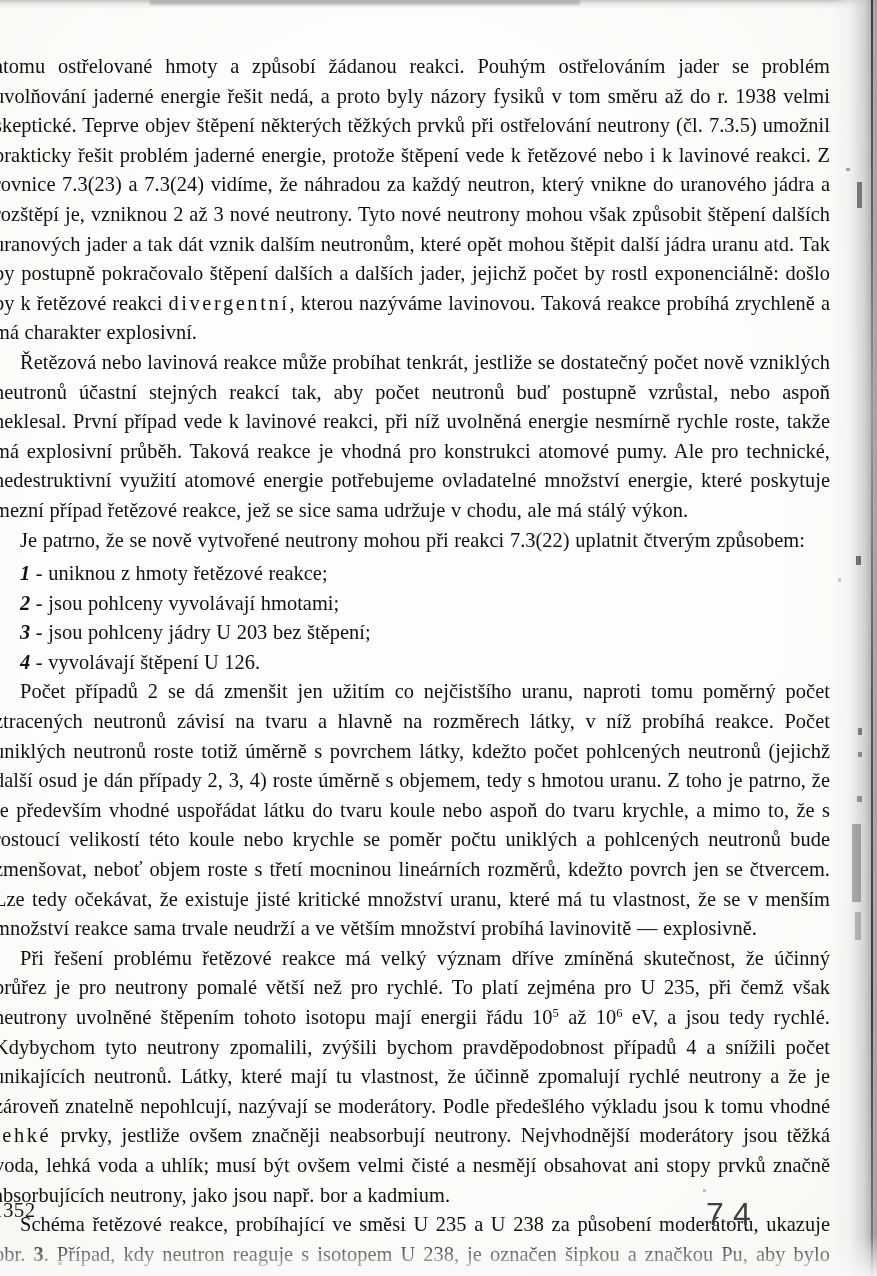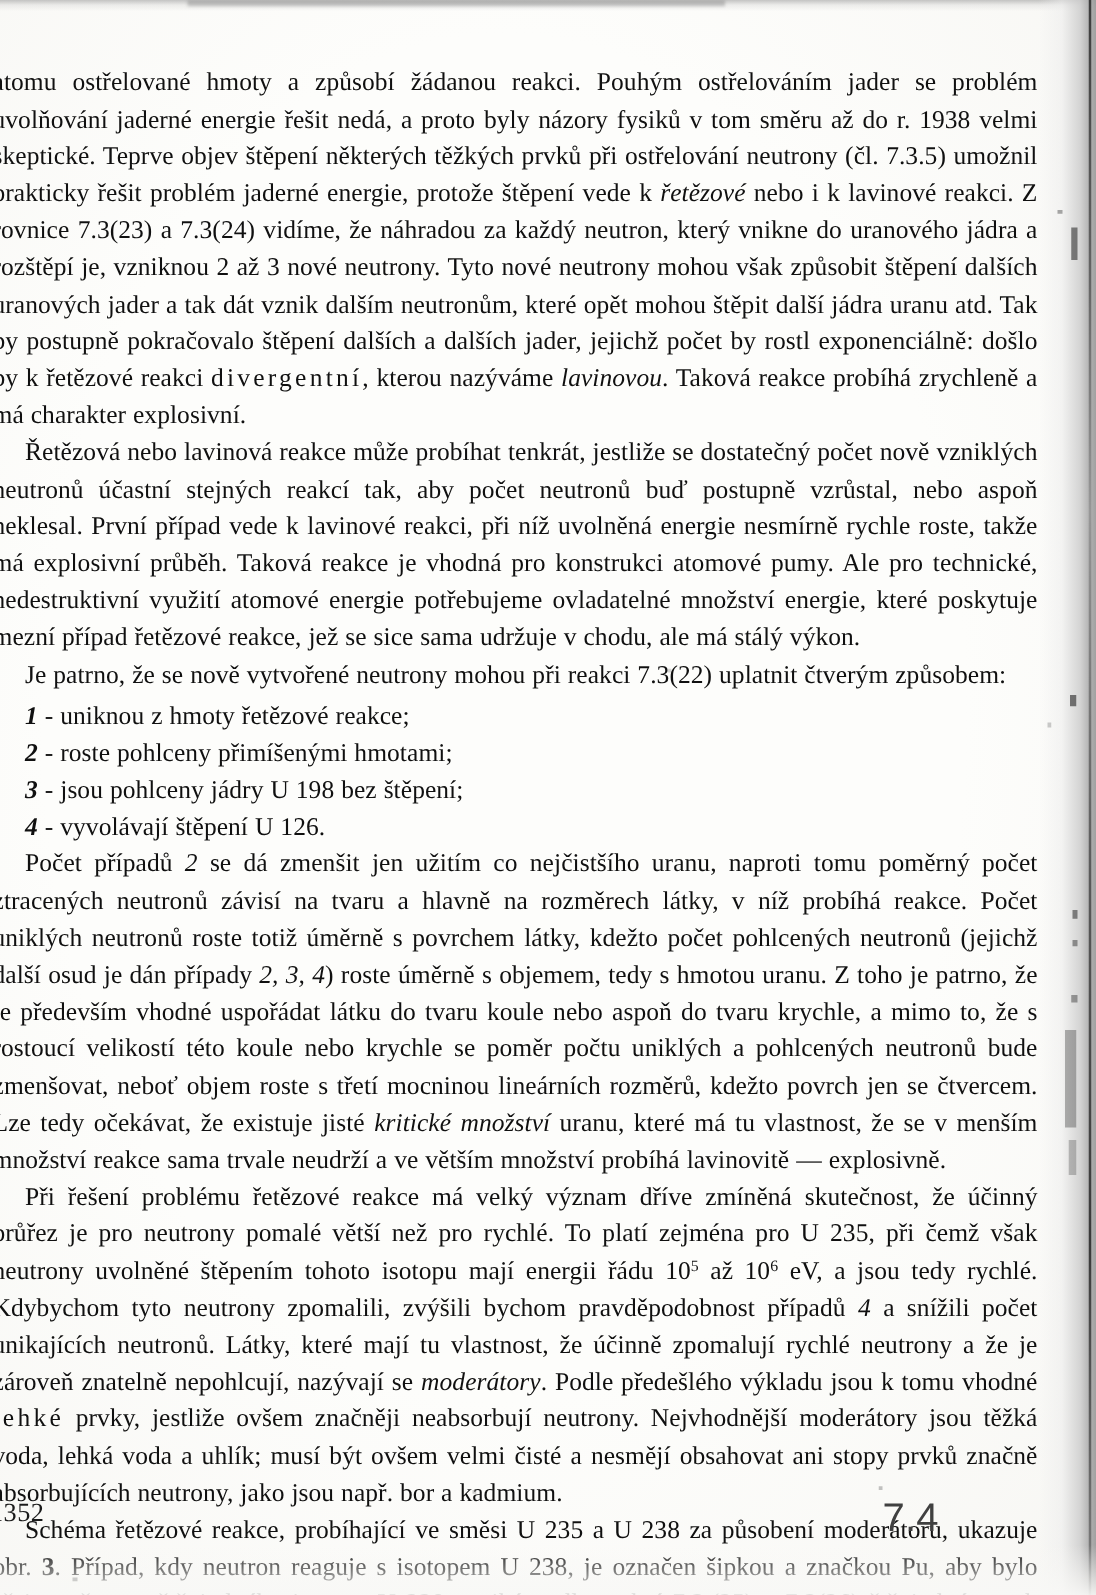--- a/index.html
+++ b/index.html
@@ -115,21 +115,21 @@
   .list-item {
     text-align: left;
     padding-left: 26px;
     white-space: nowrap;
   }
   .lnum {
     font-style: italic;
     font-weight: 600;
   }
 
-  .it { font-style: italic; }
+  .it { }
   .bd { font-weight: 700; }
   .sp { letter-spacing: 2.6px; }
   sup {
     font-size: 0.62em;
     vertical-align: 0.52em;
     line-height: 0;
   }
 
   
   .footer {
@@ -166,22 +166,22 @@
   <div class="page-tint"></div>
 
   <div class="body-text">
     <div id="paras-before">
         <p class="para noindent">atomu ostřelované hmoty a způsobí žádanou reakci. Pouhým ostřelováním jader se problém uvolňování jaderné energie řešit nedá, a proto byly názory fysiků v tom směru až do r. 1938 velmi skeptické. Teprve objev štěpení některých těžkých prvků při ostřelování neutrony (čl. 7.3.5) umožnil prakticky řešit problém jaderné energie, protože štěpení vede k <span class="it">řetězové</span> nebo i k lavinové reakci. Z rovnice 7.3(23) a 7.3(24) vidíme, že náhradou za každý neutron, který vnikne do uranového jádra a rozštěpí je, vzniknou 2 až 3 nové neutrony. Tyto nové neutrony mohou však způsobit štěpení dalších uranových jader a tak dát vznik dalším neutronům, které opět mohou štěpit další jádra uranu atd. Tak by postupně pokračovalo štěpení dalších a dalších jader, jejichž počet by rostl exponenciálně: došlo by k řetězové reakci <span class="sp">divergentní</span>, kterou nazýváme <span class="it">lavinovou</span>. Taková reakce probíhá zrychleně a má charakter explosivní.</p>
         <p class="para">Řetězová nebo lavinová reakce může probíhat tenkrát, jestliže se dostatečný počet nově vzniklých neutronů účastní stejných reakcí tak, aby počet neutronů buď postupně vzrůstal, nebo aspoň neklesal. První případ vede k lavinové reakci, při níž uvolněná energie nesmírně rychle roste, takže má explosivní průběh. Taková reakce je vhodná pro konstrukci atomové pumy. Ale pro technické, nedestruktivní využití atomové energie potřebujeme ovladatelné množství energie, které poskytuje mezní případ řetězové reakce, jež se sice sama udržuje v chodu, ale má stálý výkon.</p>
         <p class="para">Je patrno, že se nově vytvořené neutrony mohou při reakci 7.3(22) uplatnit čtverým způsobem:</p>
       </div>
     <ul class="list-block" id="numbered-list">
         <li class="list-item"><span class="lnum">1</span><span> - uniknou z hmoty řetězové reakce;</span></li>
-        <li class="list-item"><span class="lnum">2</span><span> - roste pohlceny přimíšenými hmotami;</span></li>
-        <li class="list-item"><span class="lnum">3</span><span> - jsou pohlceny jádry U 198 bez štěpení;</span></li>
+        <li class="list-item"><span class="lnum">2</span><span> - jsou pohlceny vyvolávají hmotami;</span></li>
+        <li class="list-item"><span class="lnum">3</span><span> - jsou pohlceny jádry U 203 bez štěpení;</span></li>
         <li class="list-item"><span class="lnum">4</span><span> - vyvolávají štěpení U 126.</span></li>
       </ul>
     <div id="paras-after">
         <p class="para">Počet případů <span class="it">2</span> se dá zmenšit jen užitím co nejčistšího uranu, naproti tomu poměrný počet ztracených neutronů závisí na tvaru a hlavně na rozměrech látky, v níž probíhá reakce. Počet uniklých neutronů roste totiž úměrně s povrchem látky, kdežto počet pohlcených neutronů (jejichž další osud je dán případy <span class="it">2, 3, 4</span>) roste úměrně s objemem, tedy s hmotou uranu. Z toho je patrno, že je především vhodné uspořádat látku do tvaru koule nebo aspoň do tvaru krychle, a mimo to, že s rostoucí velikostí této koule nebo krychle se poměr počtu uniklých a pohlcených neutronů bude zmenšovat, neboť objem roste s třetí mocninou lineárních rozměrů, kdežto povrch jen se čtvercem. Lze tedy očekávat, že existuje jisté <span class="it">kritické množství</span> uranu, které má tu vlastnost, že se v menším množství reakce sama trvale neudrží a ve větším množství probíhá lavinovitě — explosivně.</p>
         <p class="para">Při řešení problému řetězové reakce má velký význam dříve zmíněná skutečnost, že účinný průřez je pro neutrony pomalé větší než pro rychlé. To platí zejména pro U 235, při čemž však neutrony uvolněné štěpením tohoto isotopu mají energii řádu 10<sup>5</sup> až 10<sup>6</sup> eV, a jsou tedy rychlé. Kdybychom tyto neutrony zpomalili, zvýšili bychom pravděpodobnost případů <span class="it">4</span> a snížili počet unikajících neutronů. Látky, které mají tu vlastnost, že účinně zpomalují rychlé neutrony a že je zároveň znatelně nepohlcují, nazývají se <span class="it">moderátory</span>. Podle předešlého výkladu jsou k tomu vhodné <span class="sp">lehké</span> prvky, jestliže ovšem značněji neabsorbují neutrony. Nejvhodnější moderátory jsou těžká voda, lehká voda a uhlík; musí být ovšem velmi čisté a nesmějí obsahovat ani stopy prvků značně absorbujících neutrony, jako jsou např. bor a kadmium.</p>
         <p class="para">Schéma řetězové reakce, probíhající ve směsi U 235 a U 238 za působení moderátoru, ukazuje obr. <span class="bd">3</span>. Případ, kdy neutron reaguje s isotopem U 238, je označen šipkou a značkou Pu, aby bylo zřejmo, že z neštěpitelného isotopu U 238 vzniká podle reakcí 7.3.(25) a 7.3(26) štěpitelný prvek plutonium. Zařízení, v nichž se udržuje</p>
       </div>
   </div>
 
   <div class="footer">

